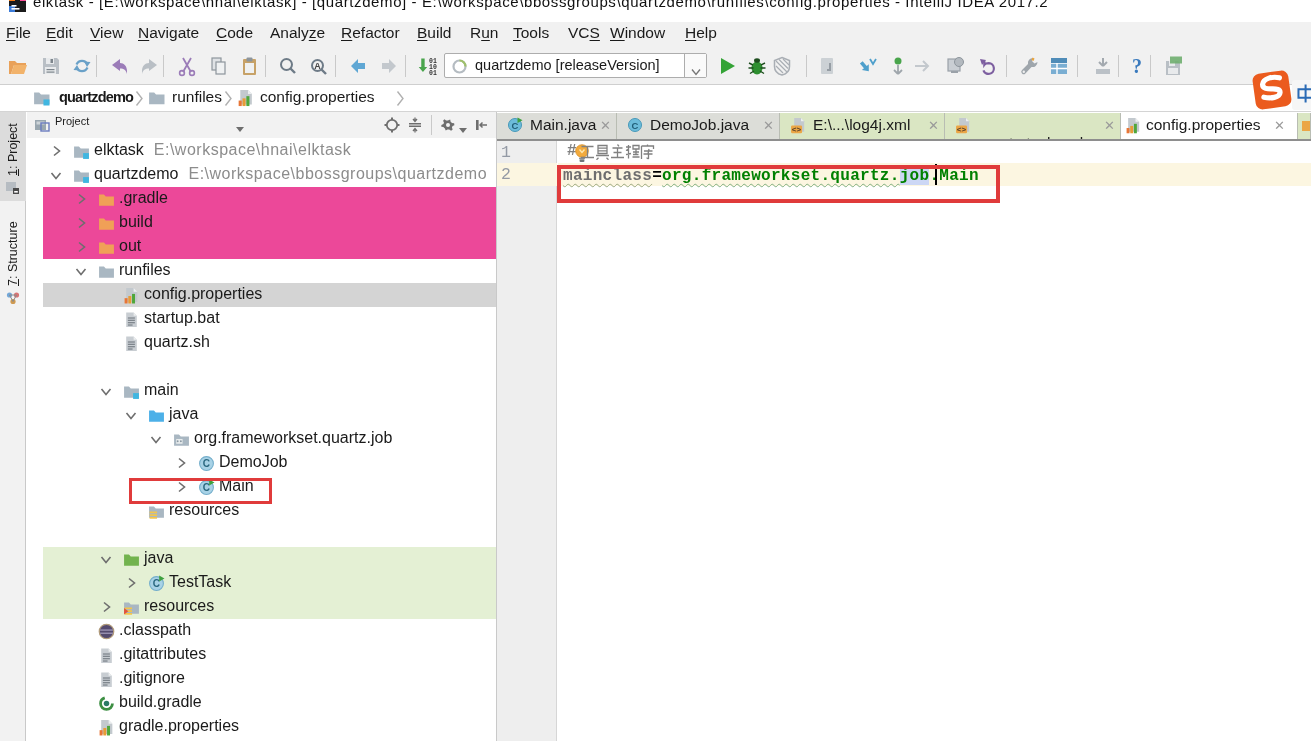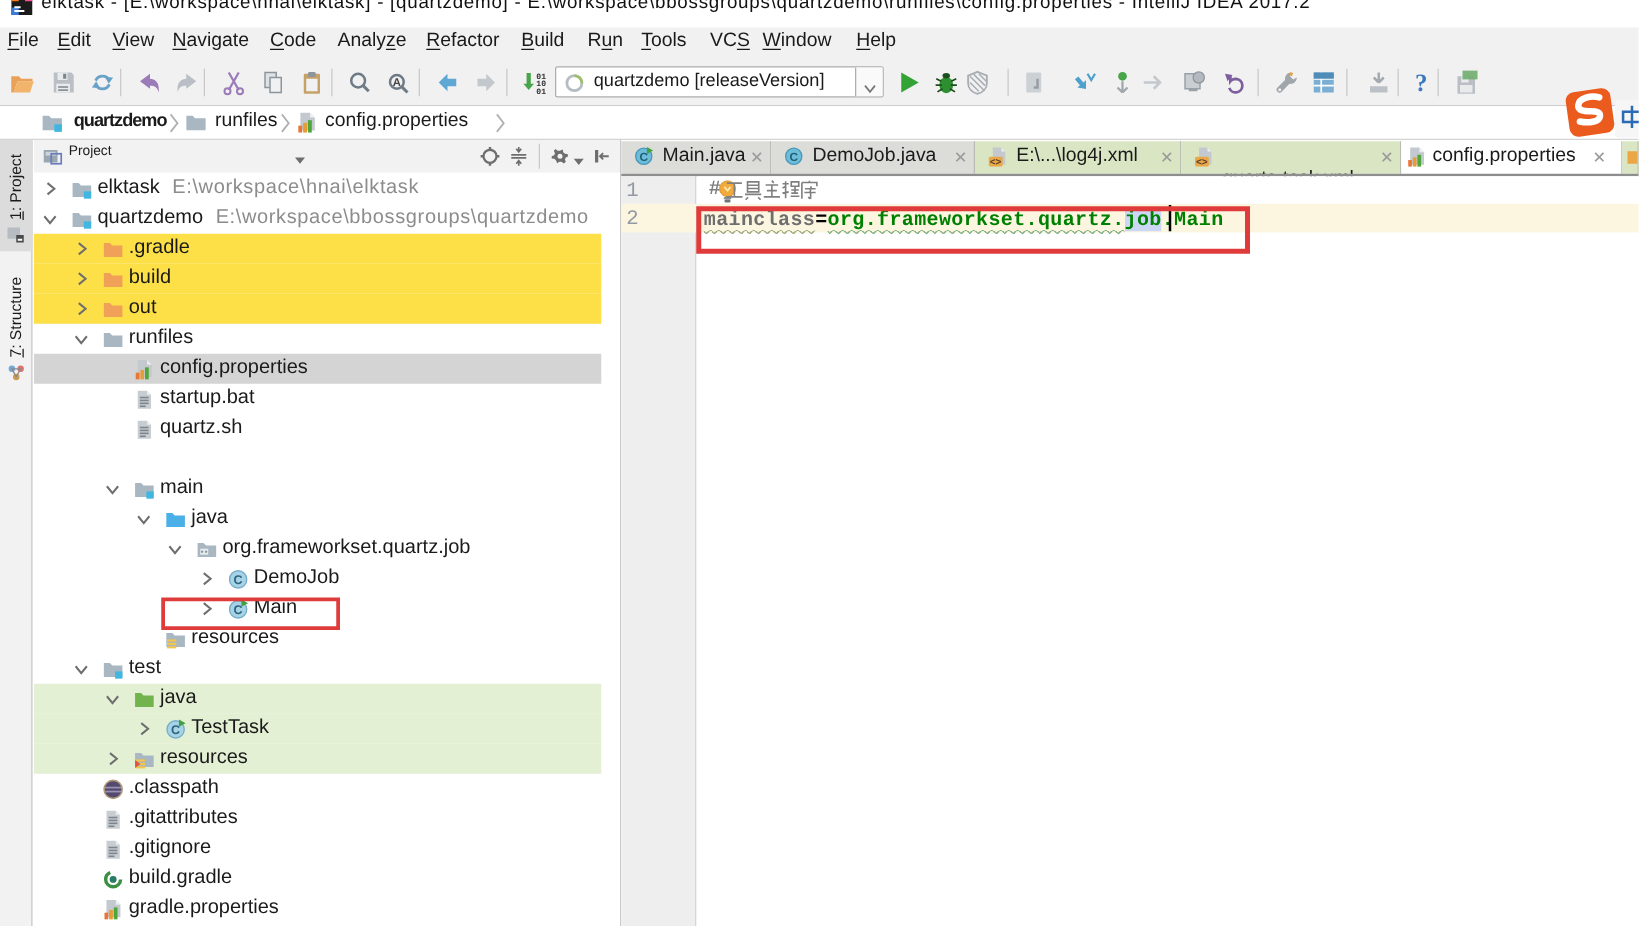--- a/index.html
+++ b/index.html
@@ -27,22 +27,22 @@
 #crumbs .sep{position:absolute;top:5px}
 
 #stripe{left:0;top:112px;width:26px;height:629px;background:#f2f2f2;border-right:1px solid #c9c9c9}
 #stripe .pressed{position:absolute;left:0;top:0;width:26px;height:89px;background:#dcdcdc}
 .vlabel{position:absolute;white-space:nowrap;font-size:12.5px;color:#1a1a1a;transform:rotate(-90deg);transform-origin:0 0}
 
 #proj{left:27px;top:112px;width:470px;height:629px;background:#fff;border-right:1px solid #c9c9c9;overflow:hidden}
 #phead{position:absolute;left:0;top:0;width:470px;height:26px;background:#f2f2f2}
 #phead .pt{position:absolute;left:28px;top:3px;font-size:11px;color:#1a1a1a}
 #ptree{position:absolute;left:0;top:27px;width:470px;height:602px}
-.trow{position:absolute;left:0;width:454px;height:24px}
-.trow.yl{background:#fde047}
+.trow{position:absolute;left:16px;width:454px;height:24px}
+.trow.yl{background:#ec4899}
 .trow.gn{background:#e4f0d4}
 .trow.sel{background:#d4d4d4}
 .tchev{position:absolute;top:4px;width:16px;height:16px}
 .ticon{position:absolute;top:3.5px;width:17px;height:17px}
 .tlabel{position:absolute;top:2px;font-size:16px;color:#1a1a1a;white-space:nowrap}
 .path{color:#8c8c8c;margin-left:10px;letter-spacing:0.5px}
 
 #edit{left:497px;top:112px;width:814px;height:629px;background:#fff}
 #tabs{position:absolute;left:0;top:0;width:814px;height:27px}
 .tab{position:absolute;top:1px;height:26px;font-size:15.5px;color:#1a1a1a;white-space:nowrap}
@@ -455,30 +455,20 @@
         </div>
 <div class="trow" style="top:360px">
           <span class="ticon" style="left:105px"><svg width="17" height="17" viewBox="0 0 16 16" style="">
               <path d="M1 3.2 h4.6 l1.7 1.9 H15 v8.7 H1 z" fill="#a9b7c2"></path>
               <rect x="1.5" y="8" width="7" height="1.6" fill="#f3c64a"></rect>
               <rect x="1.5" y="10.6" width="7" height="1.6" fill="#f3c64a"></rect>
               <rect x="1.5" y="13.2" width="7" height="1.6" fill="#f3c64a"></rect>
             </svg></span>
           <span class="tlabel" style="left:126px">resources</span>
         </div>
-<div class="trow" style="top:384px">
-          <span class="tchev" style="left:30px"><svg width="16" height="16" viewBox="0 0 16 16" style="">
-              <path d="M3.5 6 L8 11.5 L12.5 6" fill="none" stroke="#6e6e6e" stroke-width="1.6"></path>
-            </svg></span>
-          <span class="ticon" style="left:55px"><svg width="17" height="17" viewBox="0 0 16 16" style="">
-              <path d="M1 3.2 h4.6 l1.7 1.9 H15 v8.7 H1 z" fill="#a9b7c2"></path>
-              <rect x="9.5" y="9.5" width="5.5" height="5.5" fill="#40b6e0"></rect>
-            </svg></span>
-          <span class="tlabel" style="left:76px">test</span>
-        </div>
 <div class="trow gn" style="top:408px">
           <span class="tchev" style="left:55px"><svg width="16" height="16" viewBox="0 0 16 16" style="">
               <path d="M3.5 6 L8 11.5 L12.5 6" fill="none" stroke="#6e6e6e" stroke-width="1.6"></path>
             </svg></span>
           <span class="ticon" style="left:80px"><svg width="17" height="17" viewBox="0 0 16 16" style="">
               <path d="M1 3.2 h4.6 l1.7 1.9 H15 v8.7 H1 z" fill="#72b34e"></path>
             </svg></span>
           <span class="tlabel" style="left:101px">java</span>
         </div>
 <div class="trow gn" style="top:432px">

